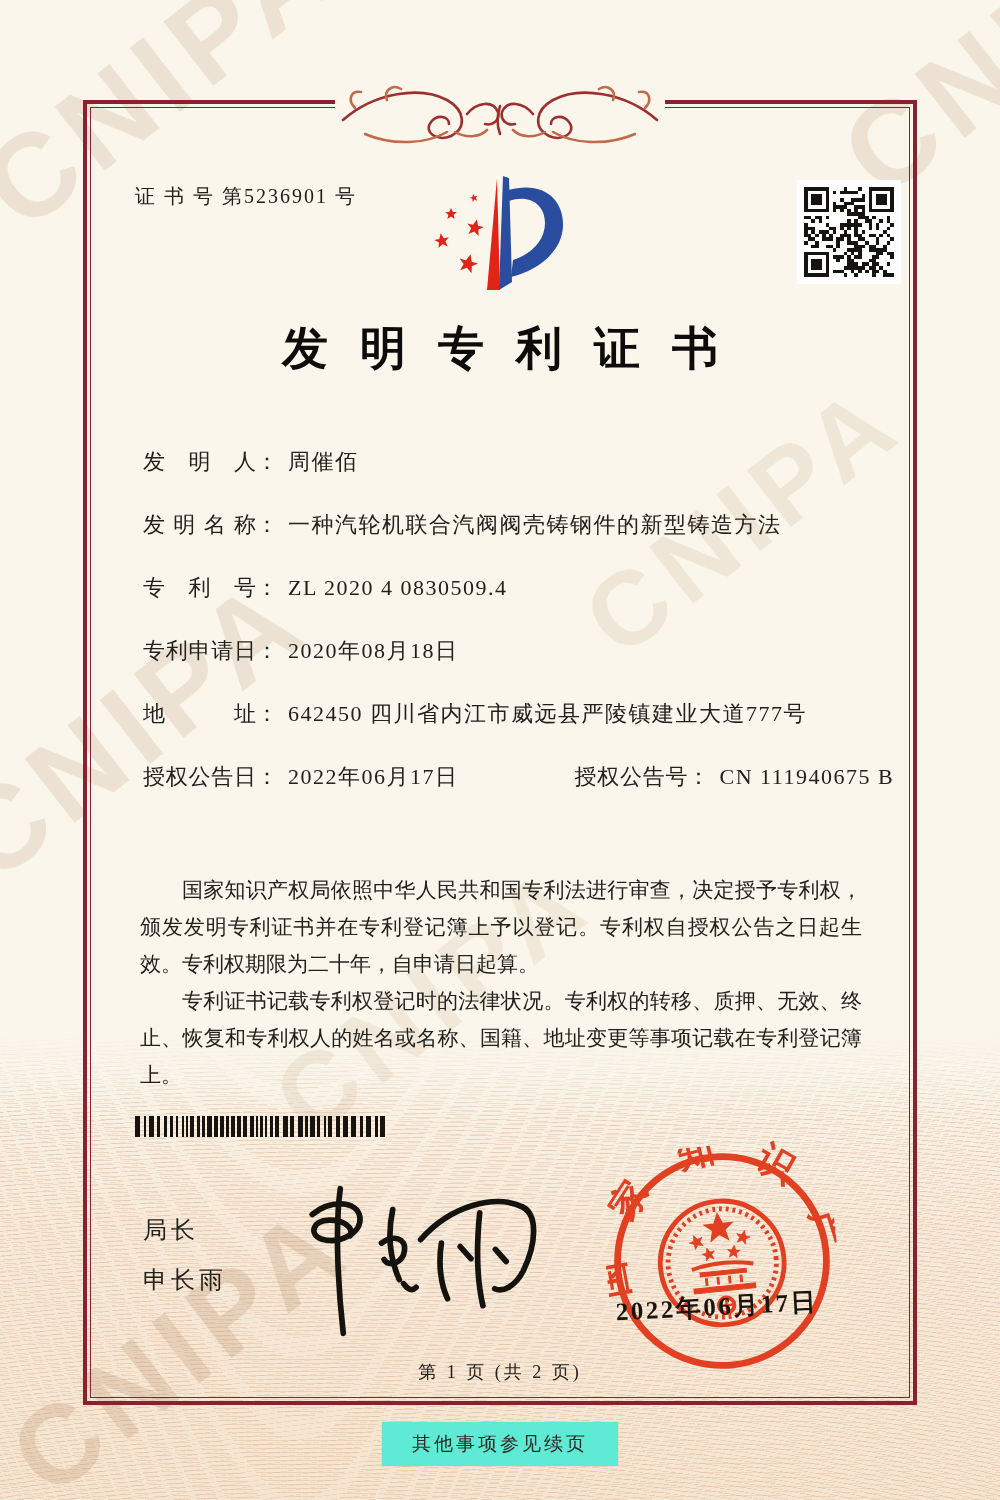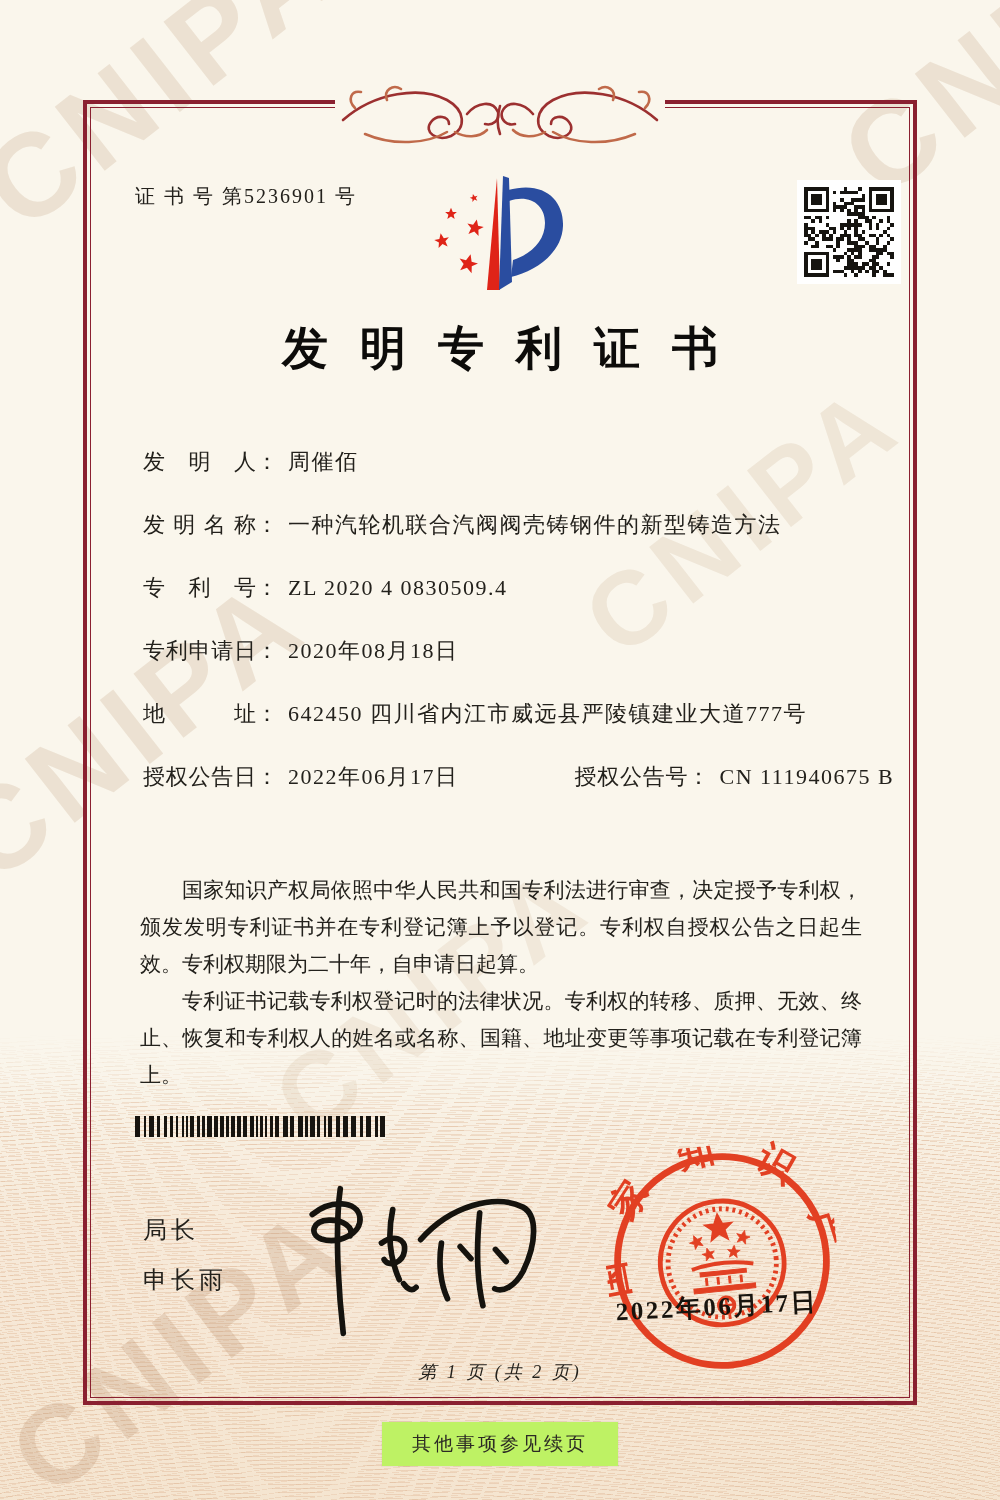--- a/index.html
+++ b/index.html
@@ -51,23 +51,23 @@
   .barcode{position:absolute; left:135px; top:1116px; height:21px; z-index:4; font-size:0;}
   .barcode i{display:inline-block; height:21px; background:#17140f;}
   .official{position:absolute; left:143px; top:1214px; z-index:4; font-size:24px; letter-spacing:4px;}
   .official div{margin-bottom:18px;}
   .signature{position:absolute; left:278px; top:1180px; width:270px; height:155px; z-index:5; transform:rotate(-2deg);}
   .seal{position:absolute; left:606px; top:1145px; width:232px; height:232px; z-index:5; transform:rotate(-6deg); opacity:.96;}
   .seal-date{
     position:absolute; left:610px; top:1290px; width:214px; z-index:6; text-align:center;
     font-size:25px; font-weight:600; color:#18140e; letter-spacing:2.5px; transform:rotate(-3deg);
   }
-  .page-info{position:absolute; left:83px; right:83px; top:1360px; text-align:center; font-size:18px; letter-spacing:3px; z-index:4;font-style:italic;}
+  .page-info{position:absolute; left:83px; right:83px; top:1360px; text-align:center; font-size:18px; letter-spacing:3px; z-index:4;}
   .footer-note{position:absolute; left:0; right:0; top:1422px; text-align:center; z-index:4;}
-  .footer-note span{display:inline-block; background:#bef264; padding:9px 30px; font-size:19px; letter-spacing:3px; color:#2c2a24; box-shadow:0 0 0 1px rgba(0,0,0,.03);}
+  .footer-note span{display:inline-block; background:#5eead4; padding:9px 30px; font-size:19px; letter-spacing:3px; color:#2c2a24; box-shadow:0 0 0 1px rgba(0,0,0,.03);}
 </style>
 </head>
 <body>
 
 <div class="page">
 
   <div class="wave-bg"></div>
 
   <span class="watermark" style="left:-45px; top:8px;   font-size:118px;">CNIPA</span>
   <span class="watermark" style="left:815px; top:-25px; font-size:118px;">CNIPA</span>

